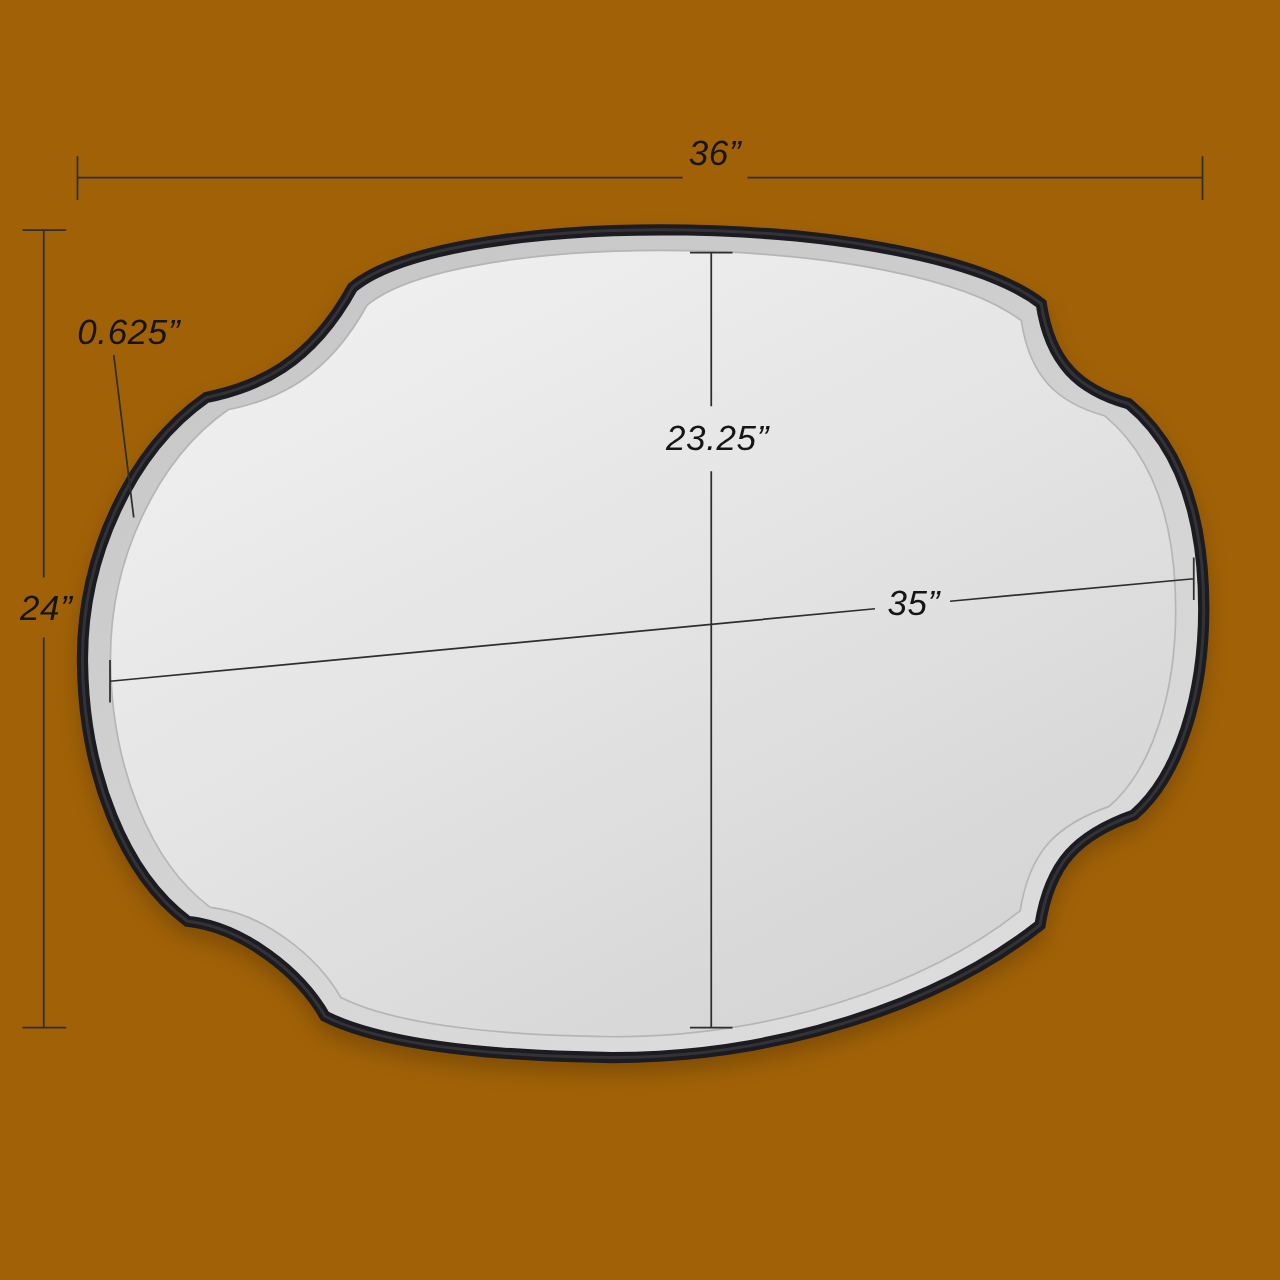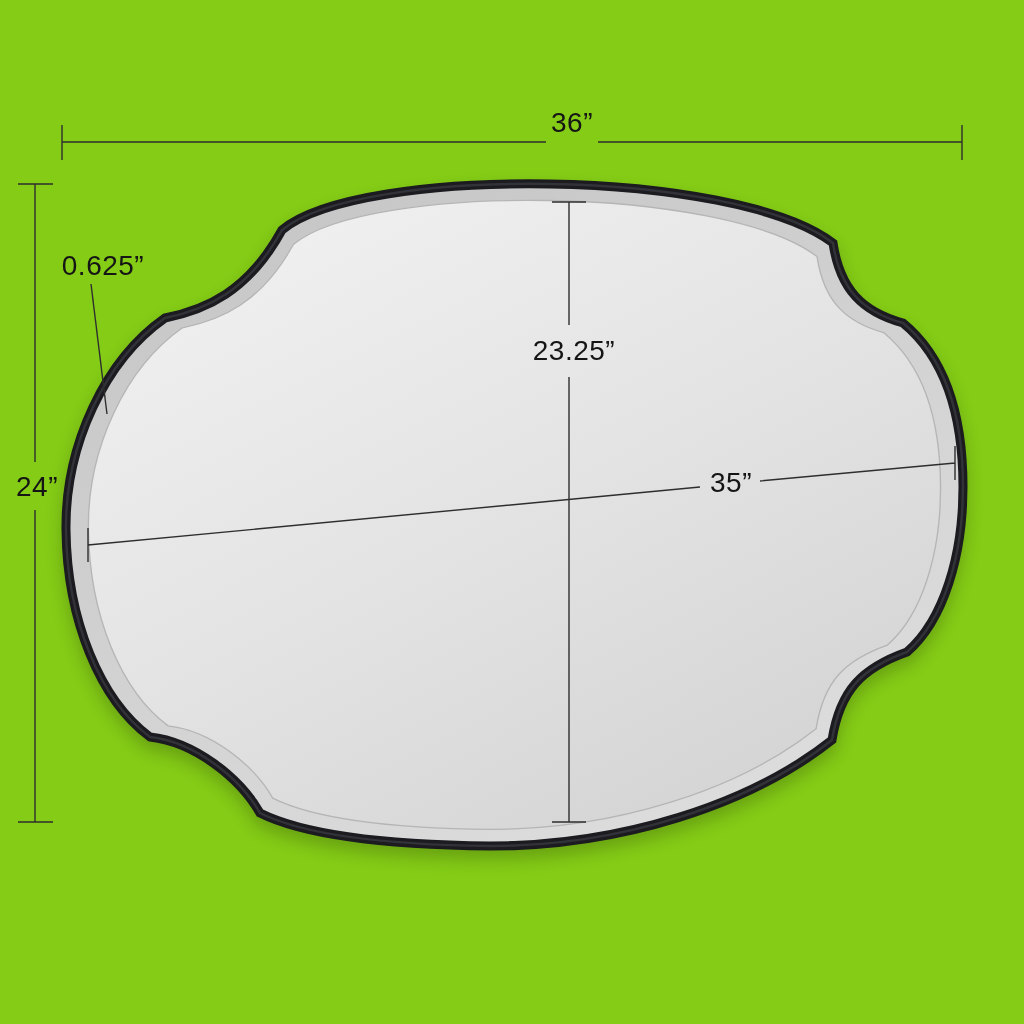--- a/index.html
+++ b/index.html
@@ -1,22 +1,23 @@
 <!DOCTYPE html>
 <html><head>
 <meta charset="utf-8">
 <style>
   html, body { margin: 0; padding: 0; background: #ffffff; }
   .stage {
     position: relative;
     width: 1024px;
     height: 1024px;
-    background: #84cc16;
+    background: #a16207;
     overflow: hidden;
     font-family: "Liberation Sans", "DejaVu Sans", sans-serif;
+    font-style: italic;
   }
   svg { display: block; }
   .mirror-shadow { filter: drop-shadow(0px 9px 8px rgba(0,0,0,0.20)); }
   .dim-label {
     font-family: "Liberation Sans", "DejaVu Sans", sans-serif;
     font-size: 28px;
     fill: #151515;
     letter-spacing: 0.5px;
   }
 </style>

